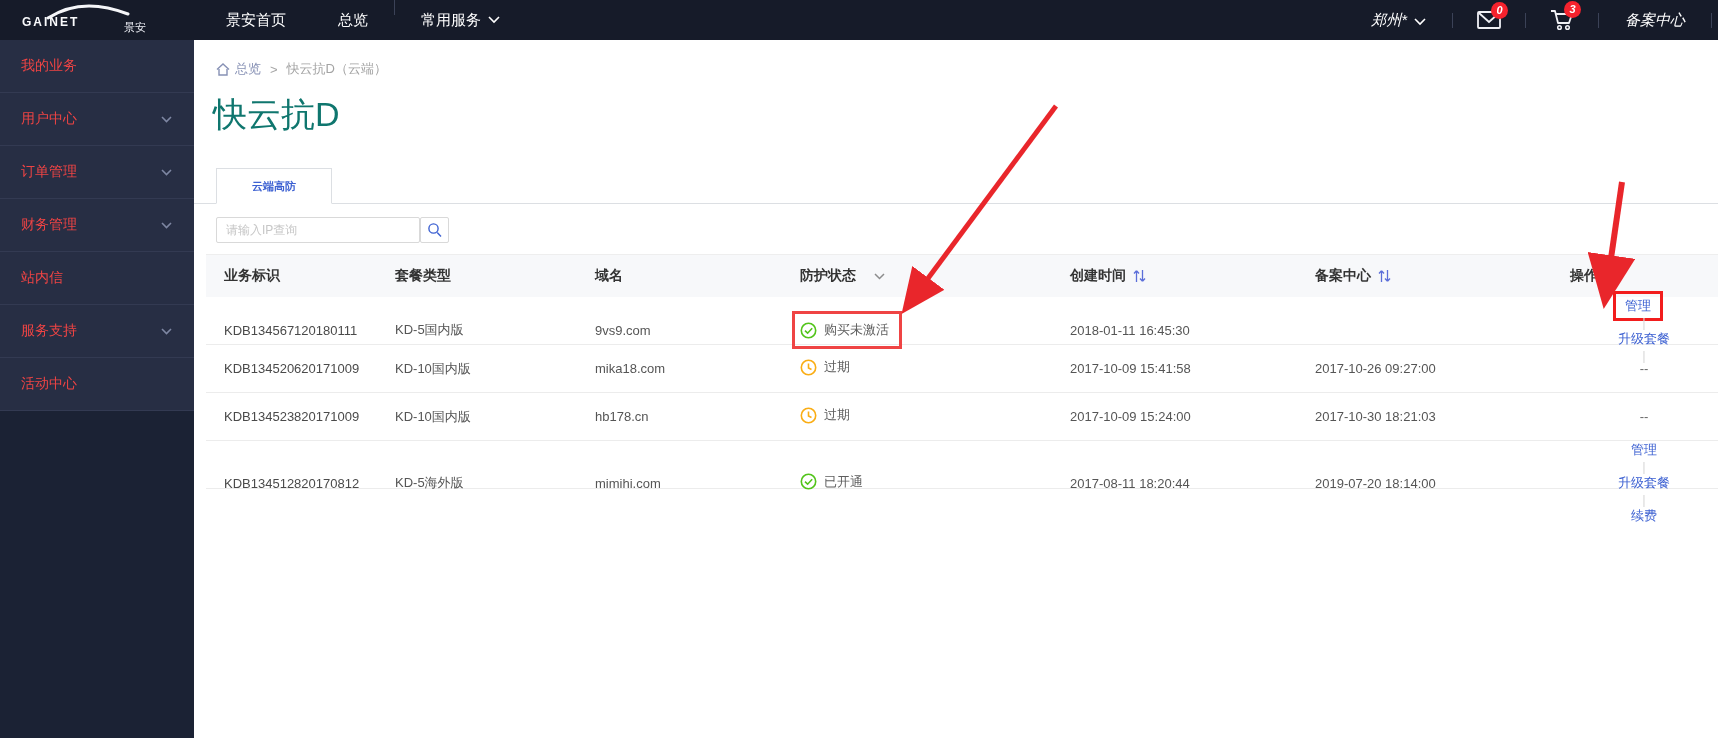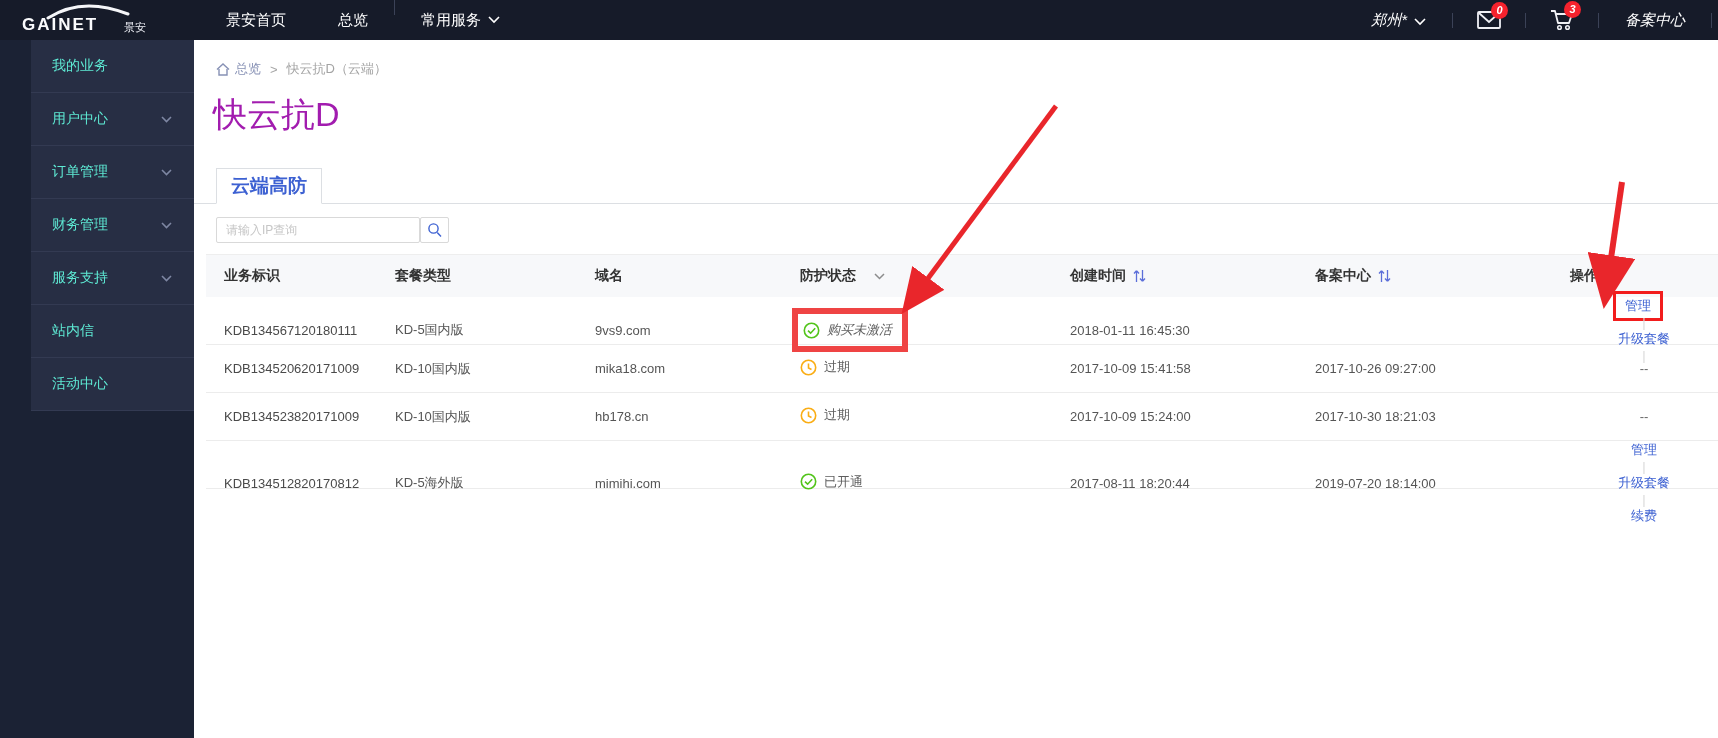--- a/index.html
+++ b/index.html
@@ -4,74 +4,74 @@
 <style>
   html,body{margin:0;padding:0;background:#e9e9e9;}
   .app{position:relative;width:1718px;height:738px;background:#fff;overflow:hidden;
        font-family:"Liberation Sans","DejaVu Sans",sans-serif;}
 
   
   .topbar{position:absolute;top:0;left:0;right:0;height:40px;background:#161b29;
           display:flex;align-items:center;color:#fff;z-index:6;}
   .logo{position:relative;width:160px;height:40px;margin-left:18px;flex:none;cursor:pointer;}
   .logo-swoosh{position:absolute;left:24px;top:2px;}
-  .logo-text{position:absolute;left:4px;top:15px;font-size:17px;font-weight:bold;
+  .logo-text{position:absolute;left:4px;top:15px;font-size:12px;font-weight:bold;
              letter-spacing:2px;color:#fafbfd;}
   .logo-cn{position:absolute;left:106px;top:20px;font-size:11px;color:#eceef4;}
   .topnav{display:flex;align-items:flex-start;margin-left:22px;height:40px;}
   .topnav-item{display:flex;align-items:center;padding:0 26px;font-size:15px;color:#fff;
                height:40px;cursor:pointer;white-space:nowrap;}
   .tb-divider{width:1px;height:15px;background:#3b4257;flex:none;}
   .topbar-right{margin-left:auto;display:flex;align-items:center;height:40px;margin-right:6px;font-style:italic;}
   .tb-icon-wrap{position:relative;padding:0 24px;display:flex;align-items:center;cursor:pointer;}
   .badge{position:absolute;top:-9px;left:38px;min-width:11px;height:17px;border-radius:9px;
          background:#f5222d;color:#fff;font-size:11px;line-height:17px;text-align:center;
          padding:0 3px;font-weight:bold;}
   .chev{display:inline-block;margin-left:7px;}
 
   
   .sidebar{position:absolute;top:40px;left:0;bottom:0;width:194px;background:#1b2234;z-index:5;}
   .side-item{height:52px;display:flex;align-items:center;padding:0 22px 0 21px;background:#272e44;
-             border-bottom:1px solid #333a52;color:#5eead4;font-size:14px;cursor:pointer;margin-left:31px;}
+             border-bottom:1px solid #333a52;color:#ef4444;font-size:14px;cursor:pointer;}
   .side-item .side-chev{margin-left:auto;}
 
   
   .main{position:absolute;left:194px;top:40px;right:0;bottom:0;background:#fff;}
   .breadcrumb{position:absolute;top:20px;left:22px;display:flex;align-items:center;
               font-size:13px;color:#9b9b9b;}
   .bc-home{display:flex;align-items:center;gap:5px;color:#8791b5;cursor:pointer;}
   .bc-sep{margin:0 9px;color:#a5a5a5;}
   .bc-current{color:#a3a3a3;}
-  .page-title{position:absolute;top:52px;left:19px;font-size:34px;color:#a21caf;}
+  .page-title{position:absolute;top:52px;left:19px;font-size:34px;color:#0f766e;}
 
   .tabbar{position:absolute;top:128px;left:0;right:0;height:35px;border-bottom:1px solid #dcdfe3;}
-  .tab{position:absolute;left:22px;top:0;width:106px;height:36px;background:#fff;
+  .tab{position:absolute;left:22px;top:0;width:116px;height:36px;background:#fff;
        border:1px solid #dcdfe3;border-bottom:1px solid #fff;box-sizing:border-box;
-       color:#3d61d2;font-size:19px;font-weight:bold;display:flex;align-items:center;
+       color:#3d61d2;font-size:11px;font-weight:bold;display:flex;align-items:center;
        justify-content:center;cursor:pointer;}
 
   .searchbar{position:absolute;top:177px;left:22px;display:flex;align-items:center;gap:0;}
   .search-input{width:204px;height:26px;border:1px solid #d9d9d9;border-radius:2px;
                 padding:0 9px;font-size:12px;color:#333;box-sizing:border-box;outline:none;}
   .search-input::placeholder{color:#c6c6c6;}
   .search-btn{width:29px;height:26px;border:1px solid #d9d9d9;border-radius:2px;background:#fff;
               display:flex;align-items:center;justify-content:center;cursor:pointer;padding:0;}
 
   
   .table{position:absolute;top:214px;left:12px;right:0;}
   .trow{display:grid;grid-template-columns:171px 200px 205px 270px 245px 255px 1fr;
         padding-left:18px;align-items:center;}
   .thead{height:42px;background:#f7f8fa;border-top:1px solid #eeeeee;font-size:14px;
          color:#333;font-weight:bold;}
   .th-inner{display:flex;align-items:center;}
   .tbody .trow{height:47px;border-bottom:1px solid #ececec;font-size:13px;color:#555;}
   .cell-id{color:#4a4a4a;}
   .status{display:inline-flex;align-items:center;gap:7px;color:#5e5e5e;white-space:nowrap;}
-  .hl-status{display:inline-flex;border:6px solid #ef4444;padding:7px 10px 7px 5px;
-             margin-left:-8px;font-style:italic;}
+  .hl-status{display:inline-flex;border:3px solid #ef4444;padding:7px 10px 7px 5px;
+             margin-left:-8px;}
   .ops{display:flex;align-items:center;font-size:13px;white-space:nowrap;flex-direction:column;}
   .op-link{color:#3d61d2;cursor:pointer;}
   .op-sep{color:#d9d9d9;margin:0 9px;}
   .hl-op{display:inline-flex;border:3px solid #f21d1d;padding:3px 9px;margin:-6px 0 -6px -12px;}
   .ops-empty{color:#666;}
   .sort-ic{margin-left:7px;display:inline-flex;cursor:pointer;}
   .filter-chev{margin-left:18px;display:inline-flex;cursor:pointer;}
 
   
   .overlay{position:absolute;inset:0;z-index:20;pointer-events:none;}
@@ -160,29 +160,29 @@
       </div>
       <div class="side-item">
         <span>财务管理</span>
         <span class="side-chev" style="display: inline-flex;">
           <svg width="11" height="7" viewBox="0 0 11 7">
             <path d="M1 1 L5.5 5.5 L10 1" stroke="#7e87a3" stroke-width="1.6" fill="none"></path>
           </svg>
         </span>
       </div>
       <div class="side-item">
+        <span>站内信</span>
+      </div>
+      <div class="side-item">
         <span>服务支持</span>
         <span class="side-chev" style="display: inline-flex;">
           <svg width="11" height="7" viewBox="0 0 11 7">
             <path d="M1 1 L5.5 5.5 L10 1" stroke="#7e87a3" stroke-width="1.6" fill="none"></path>
           </svg>
         </span>
-      </div>
-      <div class="side-item">
-        <span>站内信</span>
       </div>
       <div class="side-item">
         <span>活动中心</span>
       </div>
     </div>
 
   <div class="main">
     <div class="breadcrumb">
       <span class="bc-home">
         <svg width="14" height="13" viewBox="0 0 14 13">

